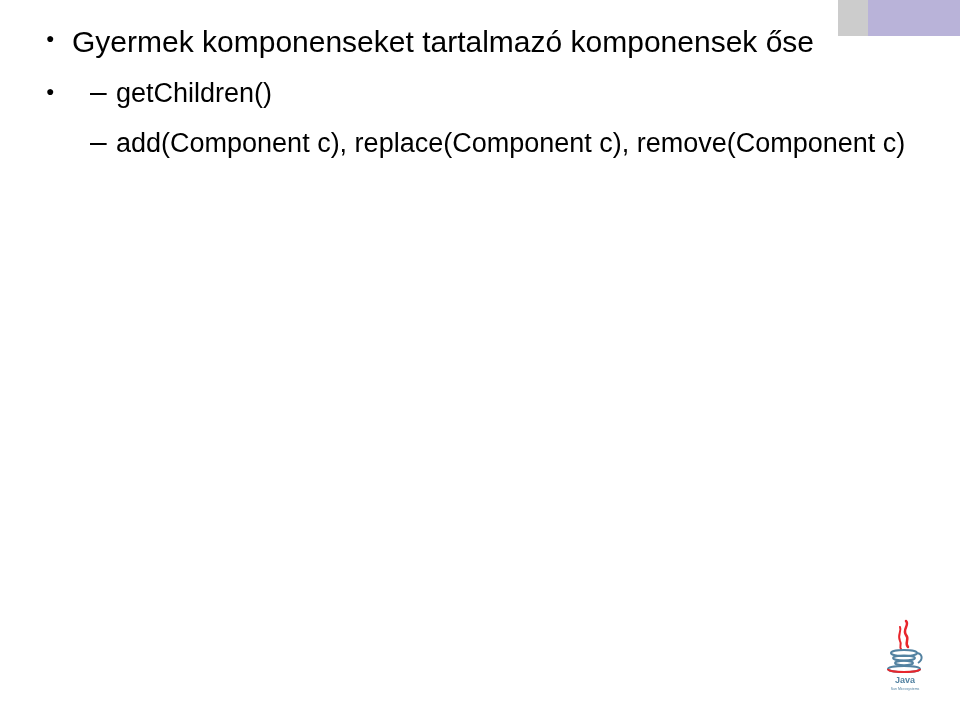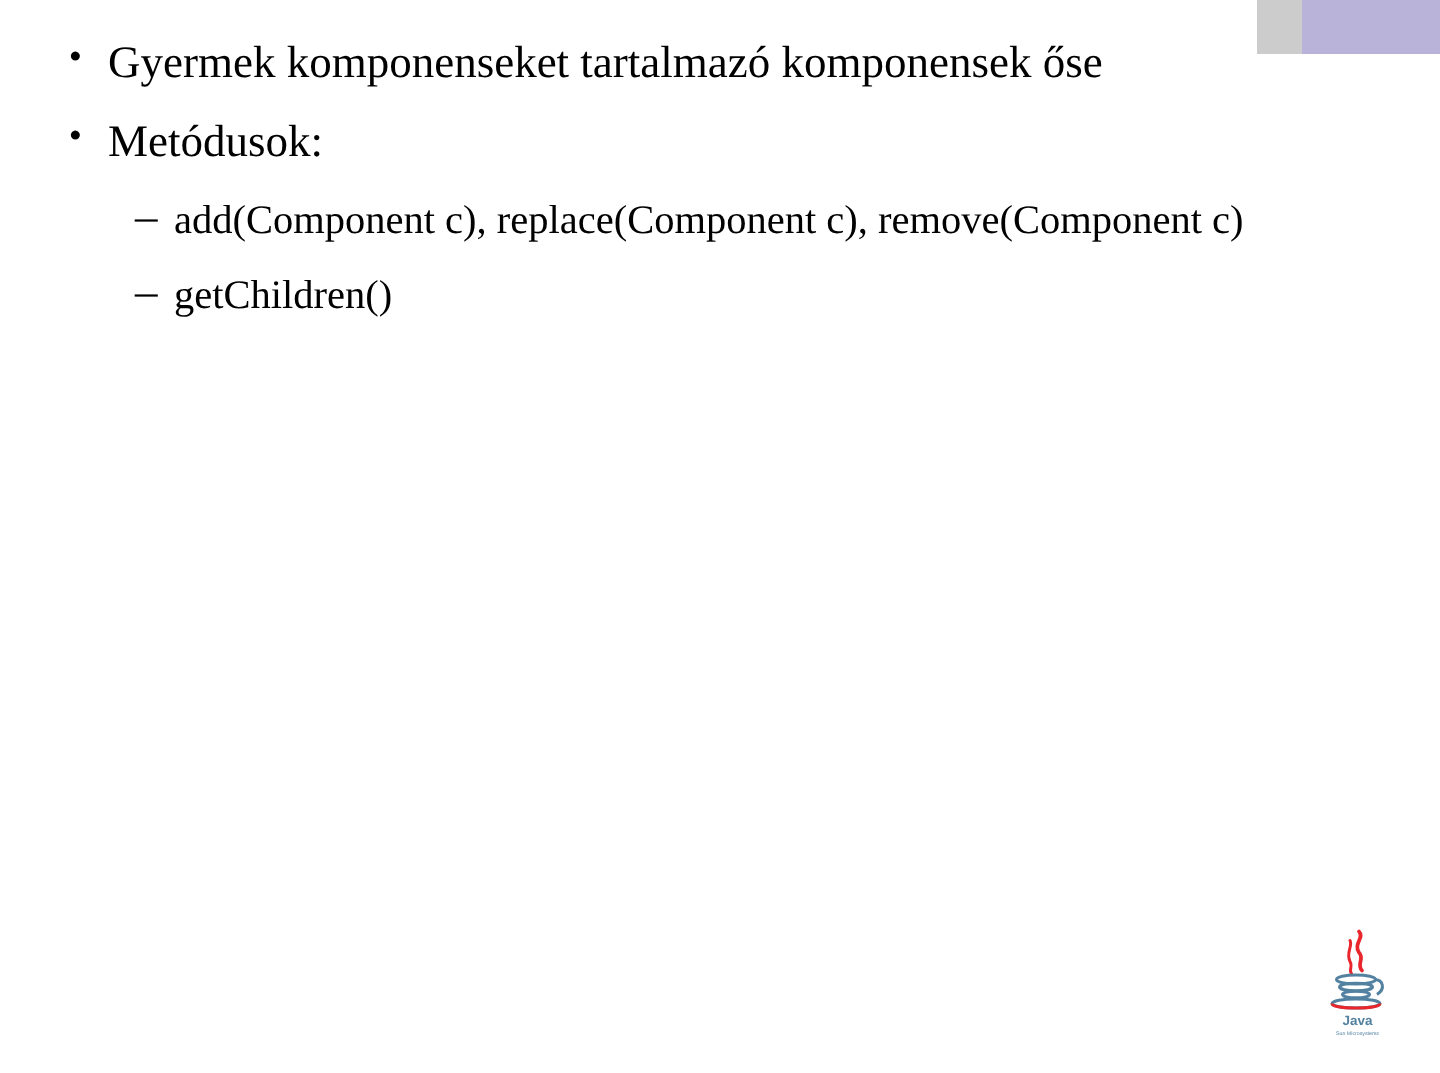--- a/index.html
+++ b/index.html
@@ -54,21 +54,20 @@
       padding-left: 8px;
     }
     
     .bullet-list > li {
       position: relative;
       padding-left: 26px;
       font-size: 30px;
       color: #000000;
       margin-bottom: 14px;
       line-height: 1.3;
-      font-family: Liberation Serif, serif;
     }
     
     .bullet-list > li::before {
       content: "●";
       position: absolute;
       left: 0;
       top: 7px;
       font-size: 14px;
       color: #000000;
     }
@@ -118,27 +117,26 @@
   <div class="top-accent-purple"></div>
 </div>
 
 <div class="content">
 
   <ul class="bullet-list">
     <li>
       <span>Gyermek komponenseket tartalmazó komponensek őse</span>
     </li>
     <li>
-      <span>Metódusok:</span>
       <ul class="sub-list">
         <li>
-          <span>add(Component c), replace(Component c), remove(Component c)</span>
+          <span>getChildren()</span>
         </li>
         <li>
-          <span>getChildren()</span>
+          <span>add(Component c), replace(Component c), remove(Component c)</span>
         </li>
       </ul>
     </li>
   </ul>
 </div>
 
 <div class="java-logo">
   <svg viewBox="0 0 46 76" xmlns="http://www.w3.org/2000/svg">
 
     <path d="M 24 4 C 28 8, 20 12, 24 18 C 28 22, 22 26, 26 30" stroke="#e8262c" stroke-width="2.5" fill="none" stroke-linecap="round"></path>

